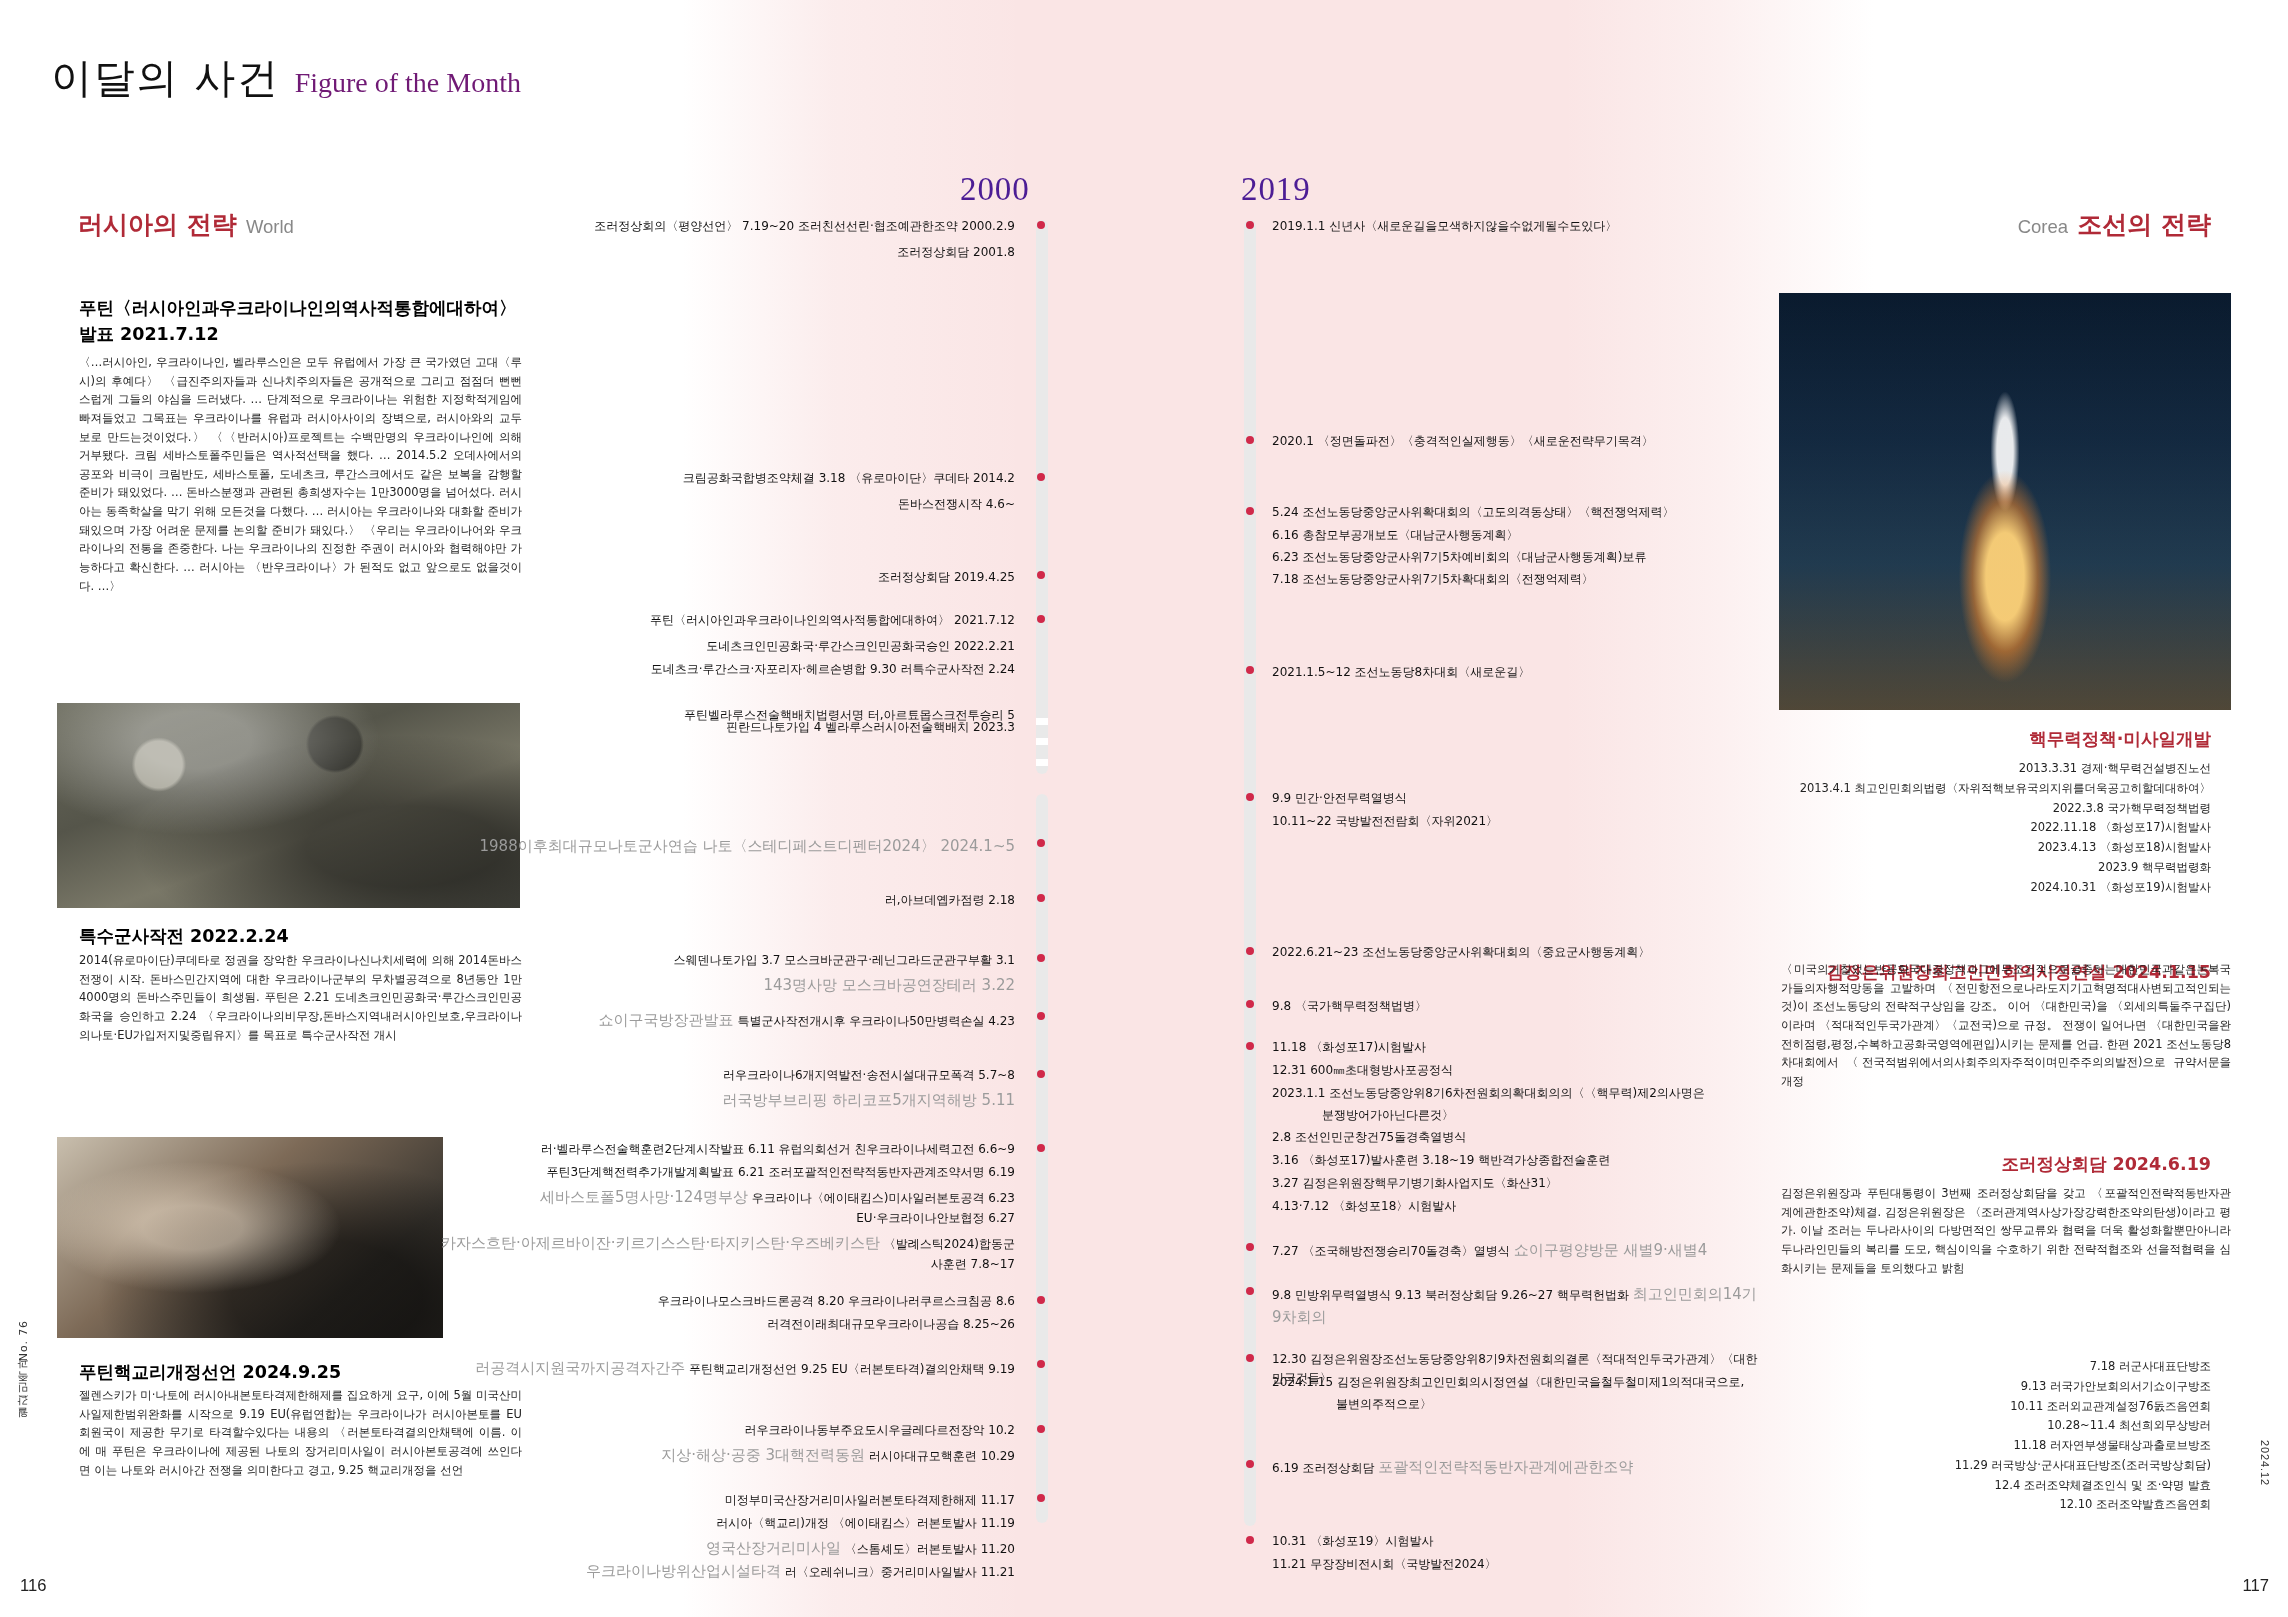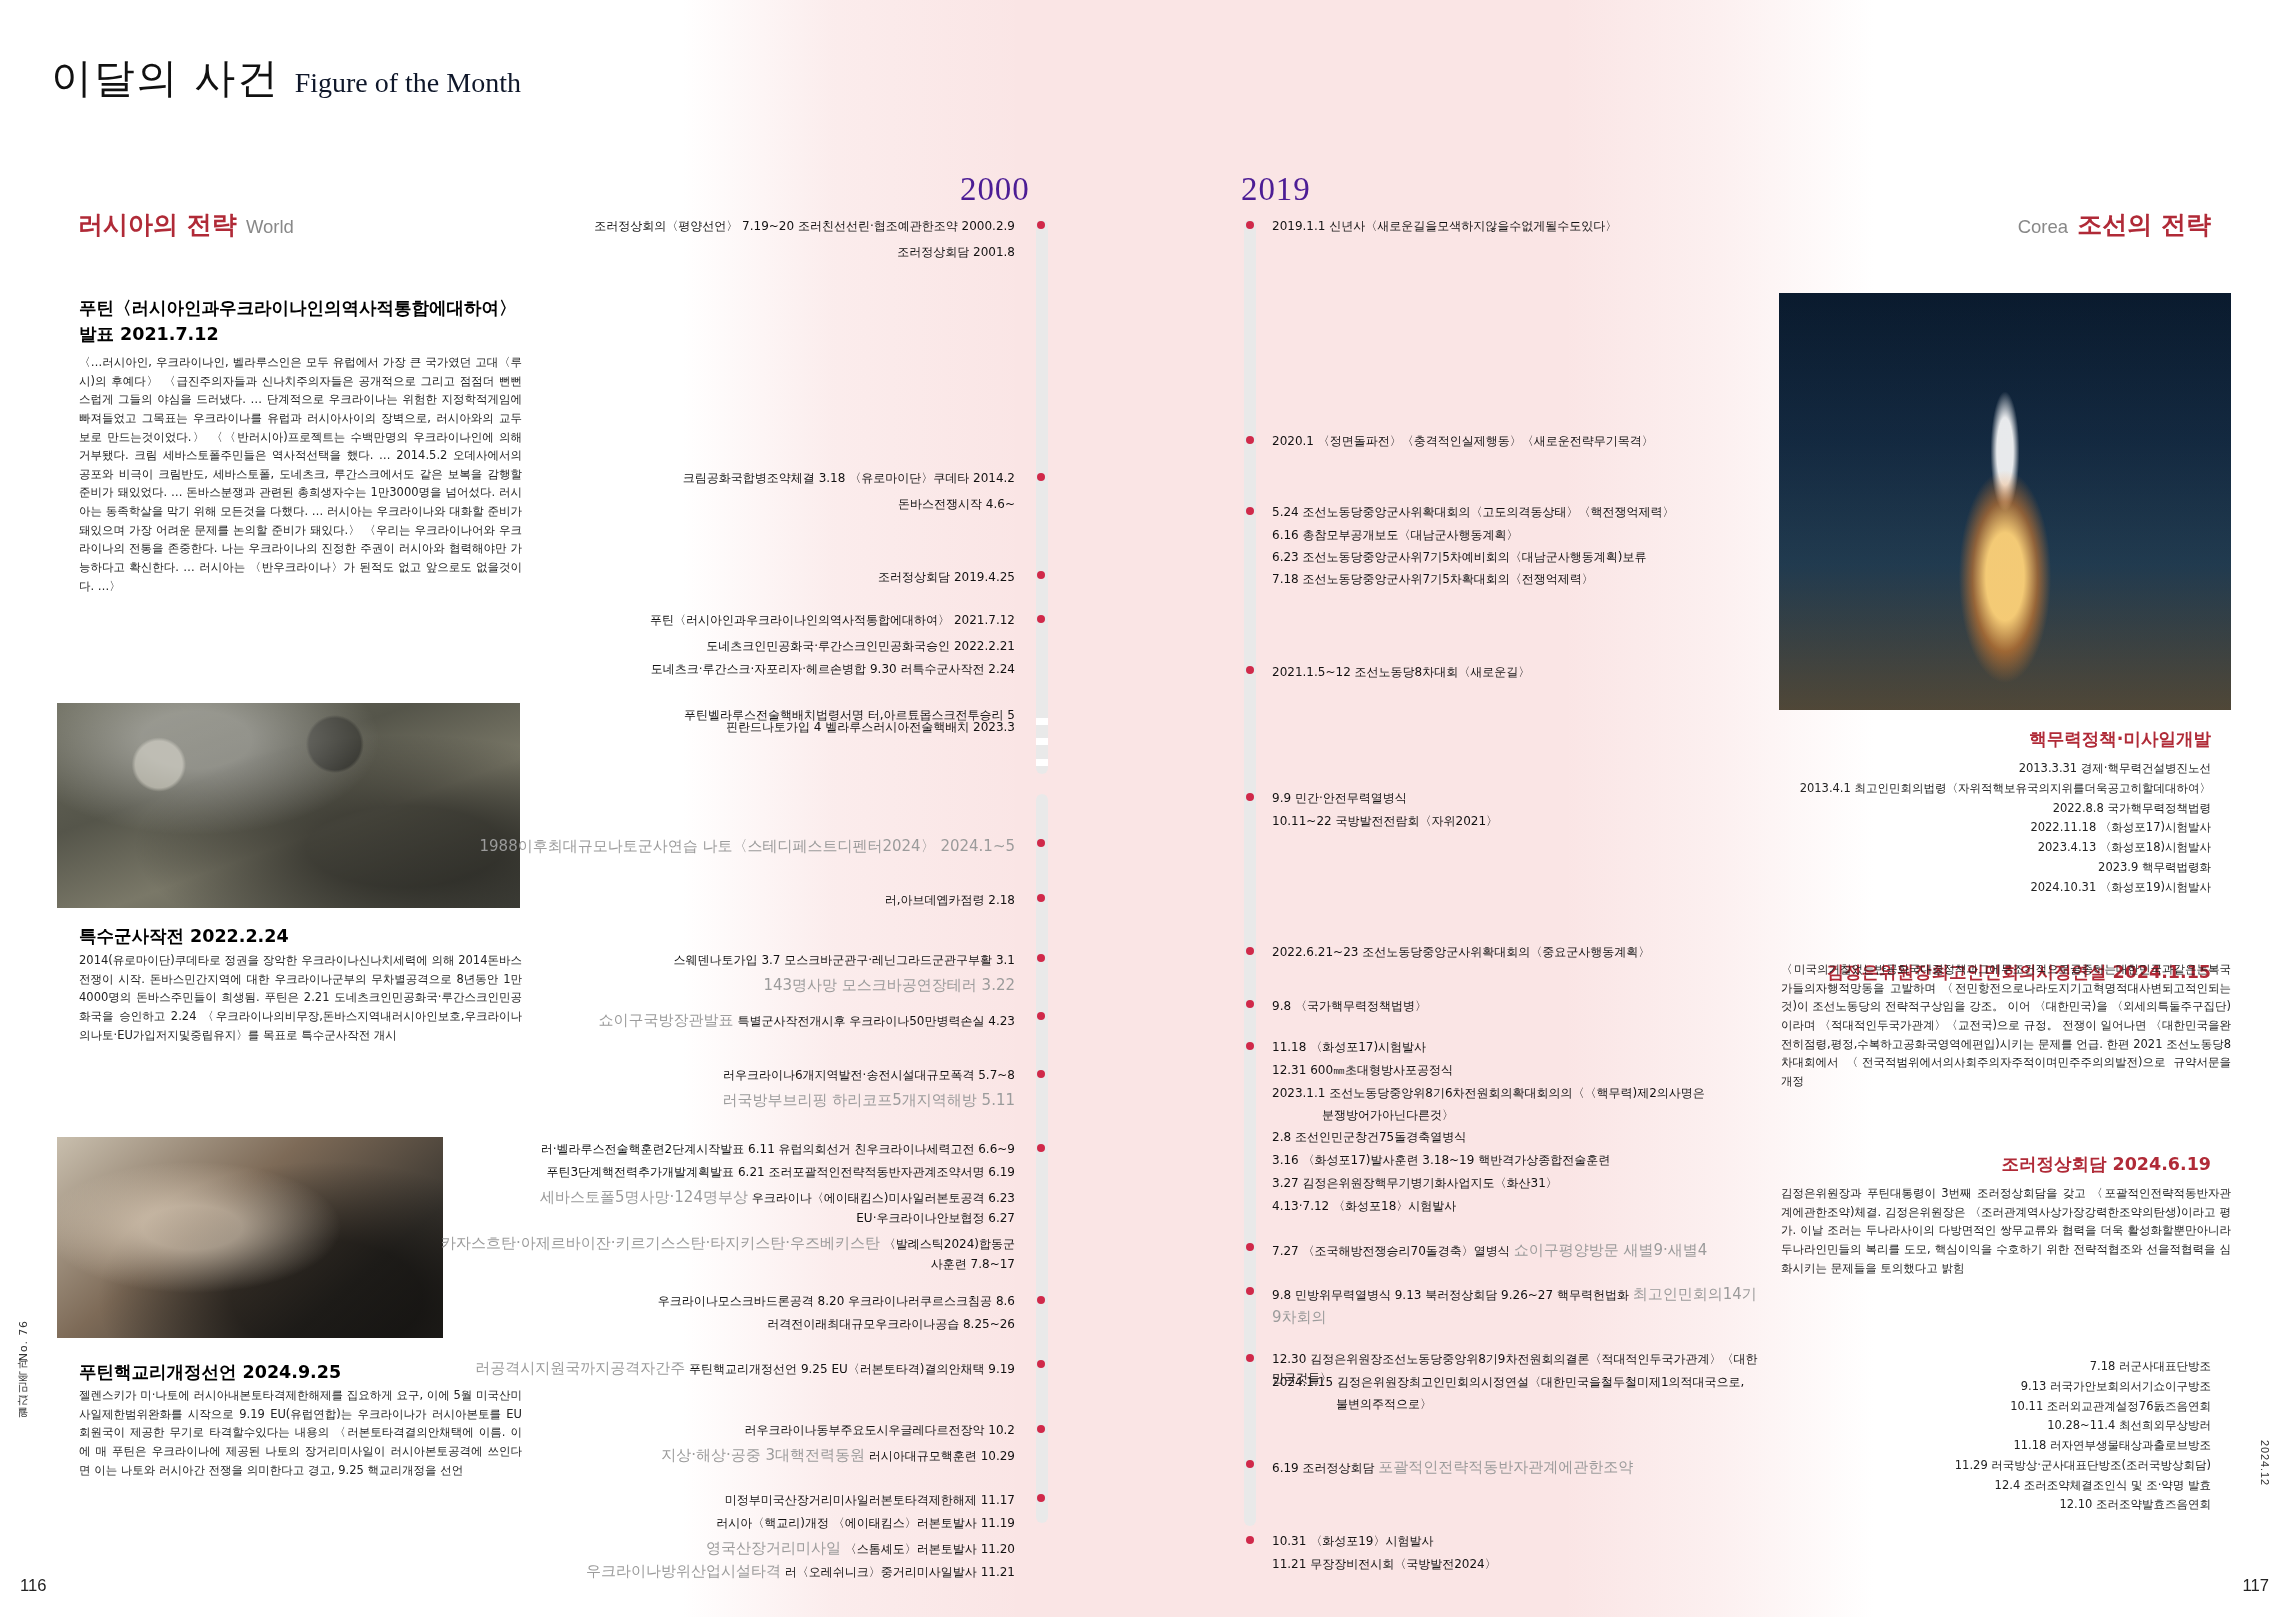--- a/index.html
+++ b/index.html
@@ -29,21 +29,21 @@
 
   
   .header { position:absolute; left:51px; top:51px; }
   .header .ko {
     font-family: "DejaVu Serif", serif;
     font-size: 41px; letter-spacing: 1.8px; color:#111;
     display:inline-block; vertical-align:baseline;
   }
   .header .en {
     font-family: "Liberation Serif", serif;
-    font-size: 28px; color:#0f172a; margin-left:14.8px;
+    font-size: 28px; color:#701a75; margin-left:14.8px;
     display:inline-block; vertical-align:baseline;
   }
 
   
   .sec-title-left { position:absolute; left:78px; top:208px; }
   .sec-title-left .t1 { font-size:25px; font-weight:bold; color:#b02a37; font-family:"DejaVu Sans", sans-serif; }
   .sec-title-left .t2 { font-size:18.5px; color:#888; margin-left:9.2px; font-family:"Liberation Sans", sans-serif;}
   .sec-title-right { position:absolute; right:78px; top:208px; text-align:right; }
   .sec-title-right .t1 { font-size:25px; font-weight:bold; color:#b02a37; font-family:"DejaVu Sans", sans-serif;}
   .sec-title-right .t2 { font-size:18.5px; color:#888; margin-right:9.2px; font-family:"Liberation Sans", sans-serif;}
@@ -194,21 +194,21 @@
 
 <div class="photo putin" style="left:57px; top:1137px; width:386px; height:201px;"></div>
 <div class="art-title" style="left:79px; top:1359px; width:443px;">푸틴핵교리개정선언 2024.9.25</div>
 <div class="art-body" style="left:79px; top:1386px; width:443px;">젤렌스키가 미·나토에 러시아내본토타격제한해제를 집요하게 요구, 이에 5월 미국산미사일제한범위완화를 시작으로 9.19 EU(유럽연합)는 우크라이나가 러시아본토를 EU회원국이 제공한 무기로 타격할수있다는 내용의 〈러본토타격결의안채택에 이름. 이에 매 푸틴은 우크라이나에 제공된 나토의 장거리미사일이 러시아본토공격에 쓰인다면 이는 나토와 러시아간 전쟁을 의미한다고 경고, 9.25 핵교리개정을 선언</div>
 
 <div class="photo missile" style="left:1779px; top:293px; width:452px; height:417px;"></div>
 <div class="r-head" style="top:727px;">핵무력정책·미사일개발</div>
 <div class="r-list" style="top:759px; width:434px;">
     <div class="r-item">2013.3.31 경제·핵무력건설병진노선</div>
     <div class="r-item">2013.4.1 최고인민회의법령〈자위적핵보유국의지위를더욱공고히할데대하여〉</div>
-    <div class="r-item">2022.8.8 국가핵무력정책법령</div>
+    <div class="r-item">2022.3.8 국가핵무력정책법령</div>
     <div class="r-item">2022.11.18 〈화성포17)시험발사</div>
     <div class="r-item">2023.4.13 〈화성포18)시험발사</div>
     <div class="r-item">2023.9 핵무력법령화</div>
     <div class="r-item">2024.10.31 〈화성포19)시험발사</div>
   </div>
 
 <div class="r-head" style="top:960px;">김정은위원장최고인민회의시정연설 2024.1.15</div>
 <div class="r-body" style="left:1781px; top:960px; width:450px;">〈미국의거칠었는반공화국대결정책과그에무조건적으로굴종하는대한민국과같은논복국가들의자행적망동을 고발하며 〈전민항전으로나라도지기고혁명적대사변되고적인되는것)이 조선노동당의 전략적구상임을 강조。 이어 〈대한민국)을 〈외세의특둘주구집단)이라며 〈적대적인두국가관계〉〈교전국)으로 규정。 전쟁이 일어나면 〈대한민국을완전히점령,평정,수복하고공화국영역에편입)시키는 문제를 언급. 한편 2021 조선노동당8차대회에서 〈전국적범위에서의사회주의자주적이며민주주의의발전)으로 규약서문을 개정</div>
 
 <div class="r-head" style="top:1152px;">조러정상회담 2024.6.19</div>

